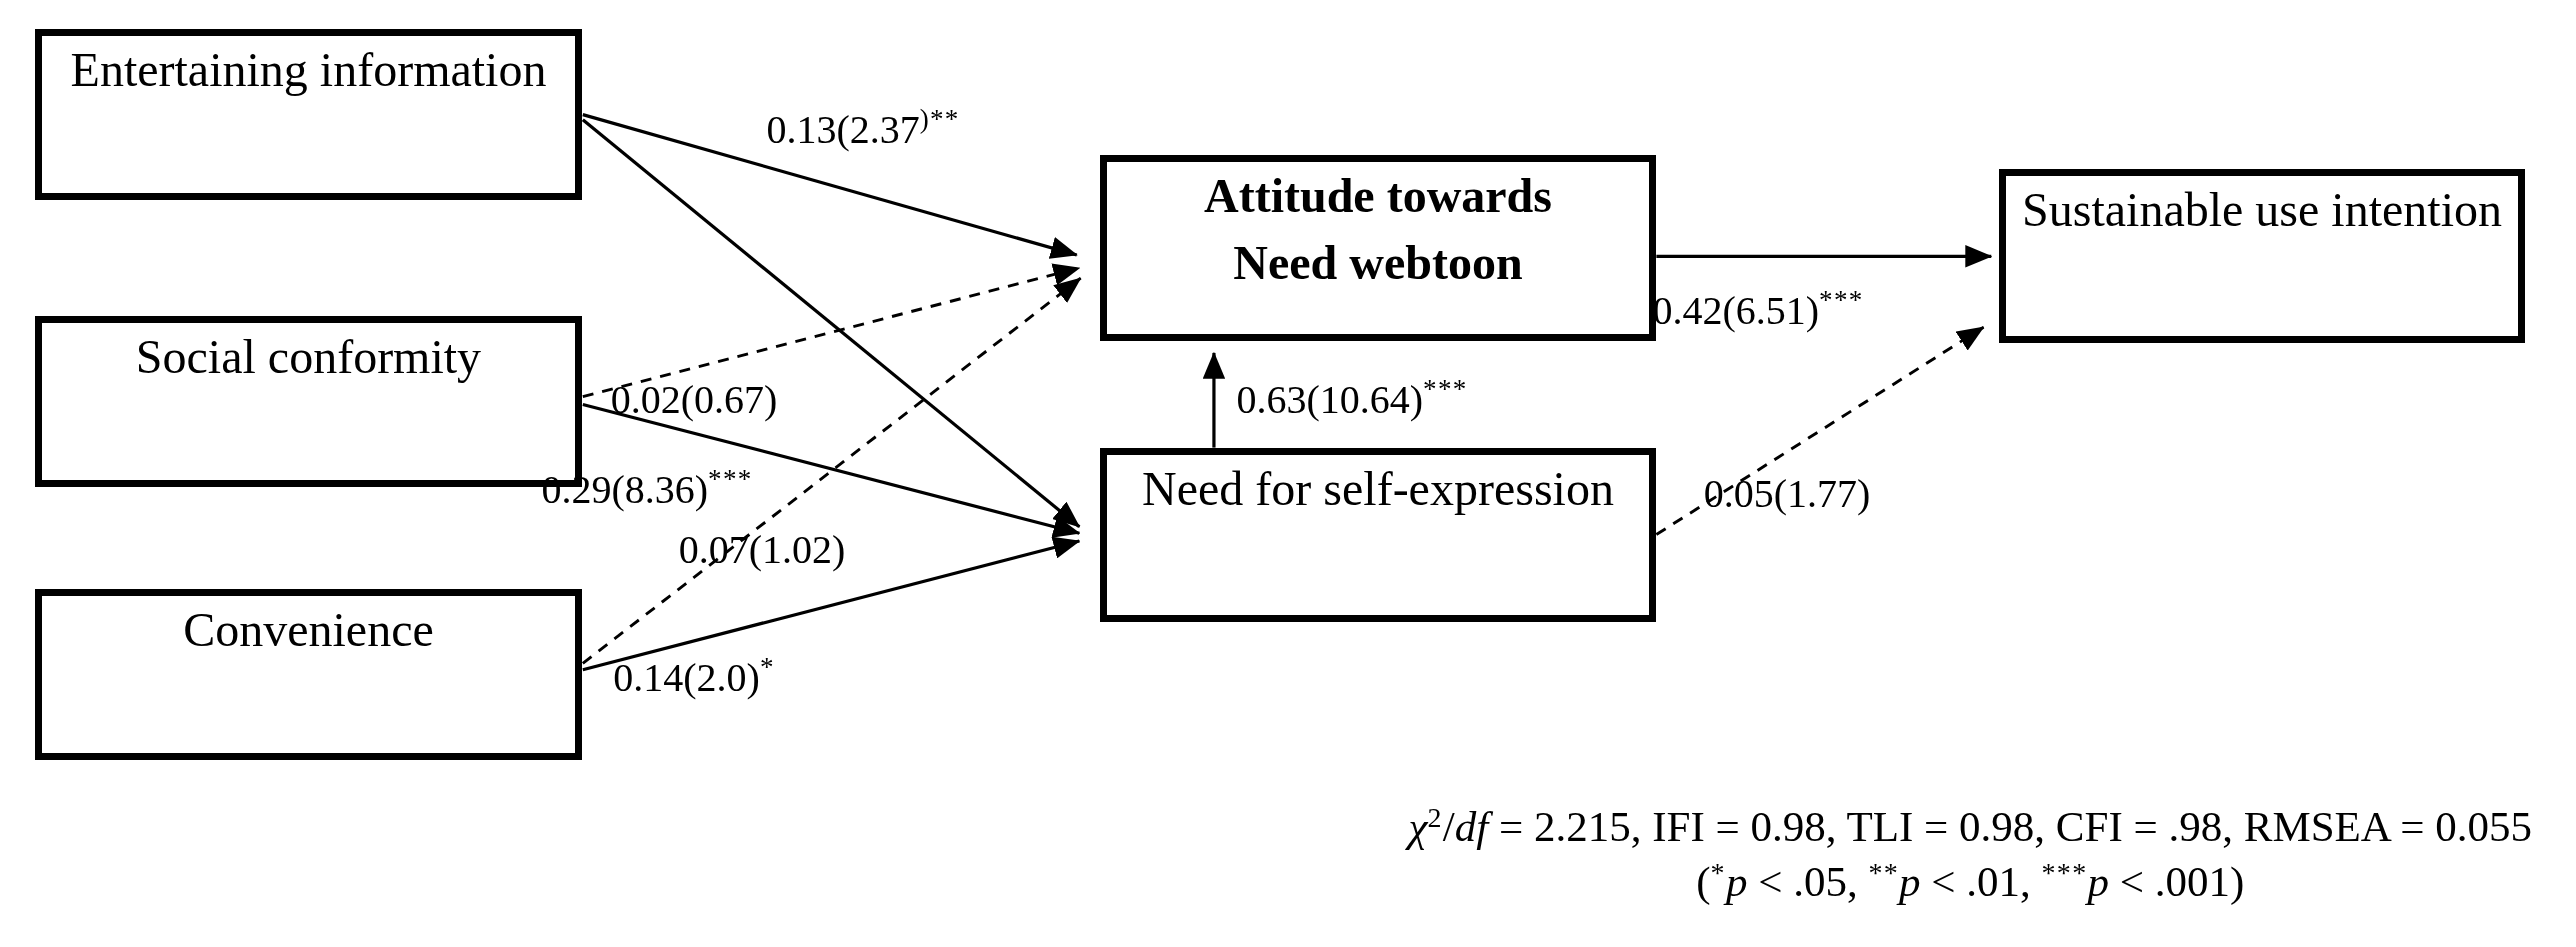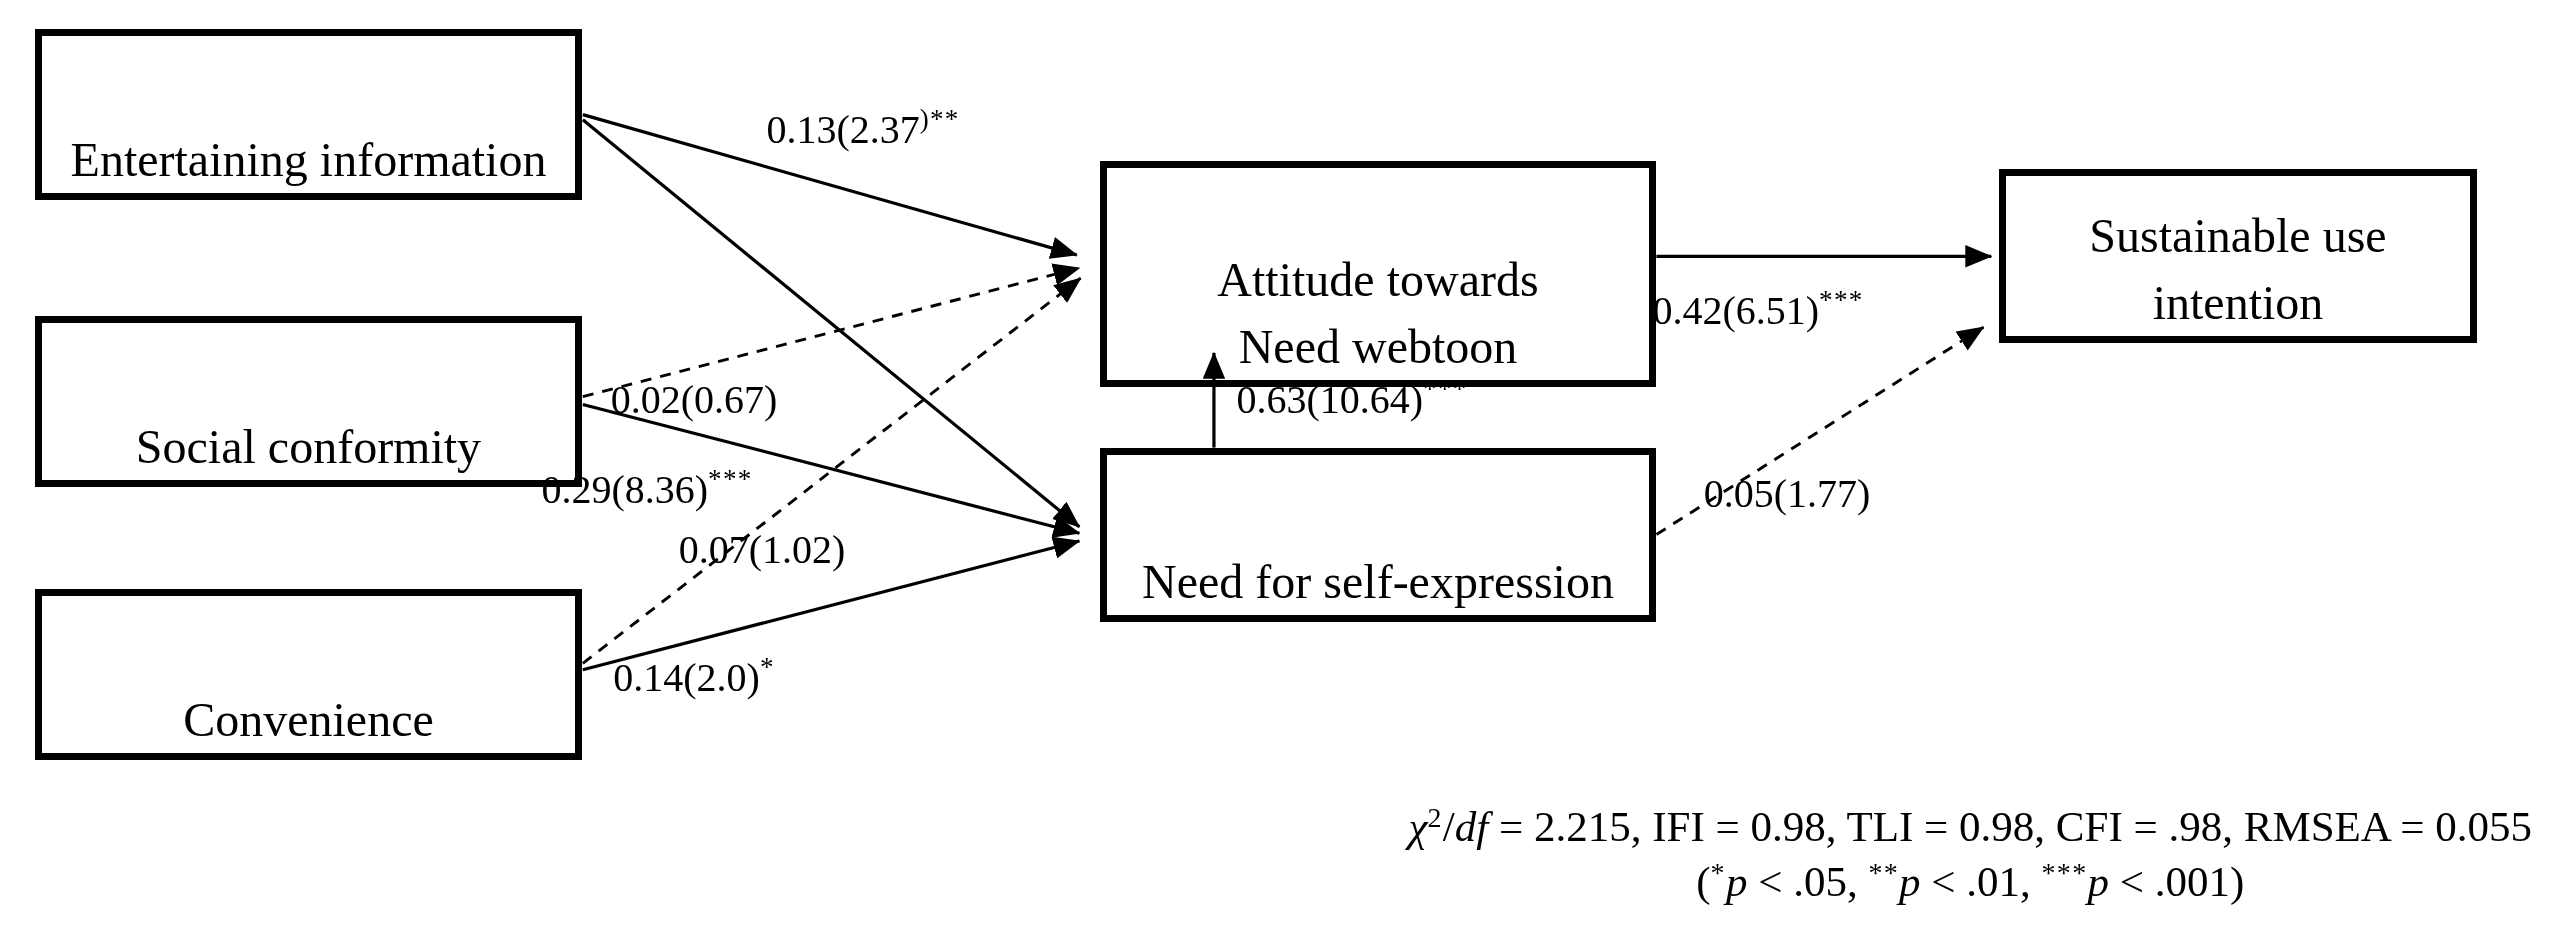--- a/index.html
+++ b/index.html
@@ -17,32 +17,32 @@
     overflow: hidden;
   }
   .node {
     position: absolute;
     box-sizing: border-box;
     border: 7px solid #000000;
     background: #ffffff;
     display: flex;
     flex-direction: column;
     align-items: center;
-    justify-content: flex-end;
+    justify-content: flex-start;
     text-align: center;
     font-size: 48px;
     line-height: 67px;
     z-index: 1;
   }
   #node-ei   { left: 35px;   top: 29px;  width: 547px; height: 171px; }
   #node-soc  { left: 35px;   top: 316px; width: 547px; height: 171px; }
   #node-conv { left: 35px;   top: 589px; width: 547px; height: 171px; }
-  #node-att  { left: 1100px; top: 161px; width: 556px; height: 226px; }
+  #node-att  { left: 1100px; top: 155px; width: 556px; height: 186px; font-weight: bold; }
   #node-need { left: 1100px; top: 448px; width: 556px; height: 174px; }
-  #node-sus  { left: 1999px; top: 169px; width: 478px; height: 174px; }
+  #node-sus  { left: 1999px; top: 169px; width: 526px; height: 174px; }
 
   #arrows {
     position: absolute;
     left: 0; top: 0;
     width: 2576px; height: 948px;
     z-index: 2;
     pointer-events: none;
   }
   #arrows line { stroke: #000000; stroke-width: 5; fill: none; }
   #arrows line.dashed { stroke-dasharray: 17 14; stroke-width: 4.5; }

